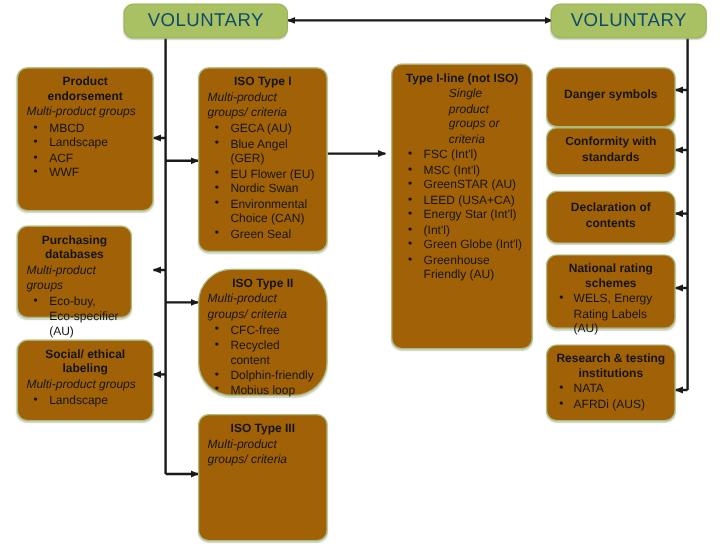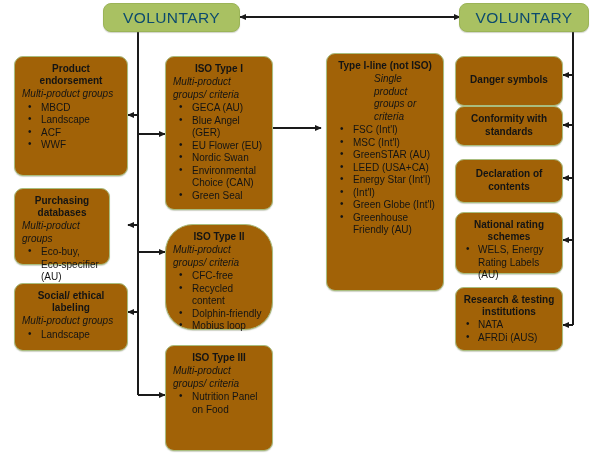--- a/index.html
+++ b/index.html
@@ -166,21 +166,20 @@
           <li>Mobius loop</li>
         </ul>
     </div>
   </div>
 
   <div class="node" style="left:165px;top:345px;width:108px;height:106px;">
     <div class="inner">
       <div class="title">ISO Type III</div>
       <div class="sub">Multi-product groups/ criteria</div>
       <ul class="items">
-          <li>Nutrition Panel on Food</li>
         </ul>
     </div>
   </div>
 
   <div class="node center-title" style="left:326px;top:53px;width:118px;height:238px;">
     <div class="inner">
       <div class="title">Type I-line (not ISO)</div>
       <div class="sub">Single product groups or criteria</div>
       <ul class="items">
           <li>FSC (Int'l)</li>

